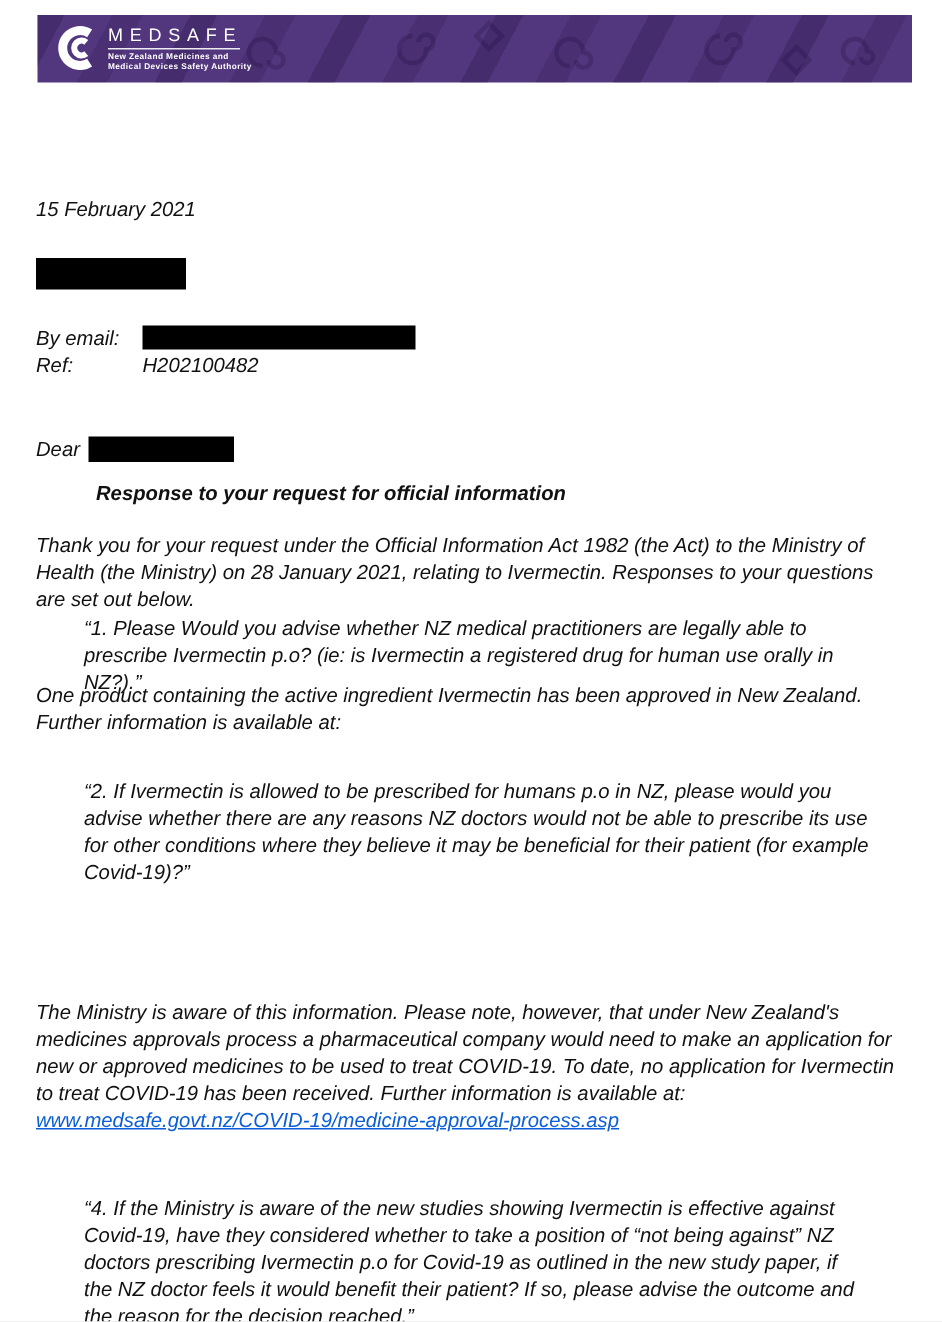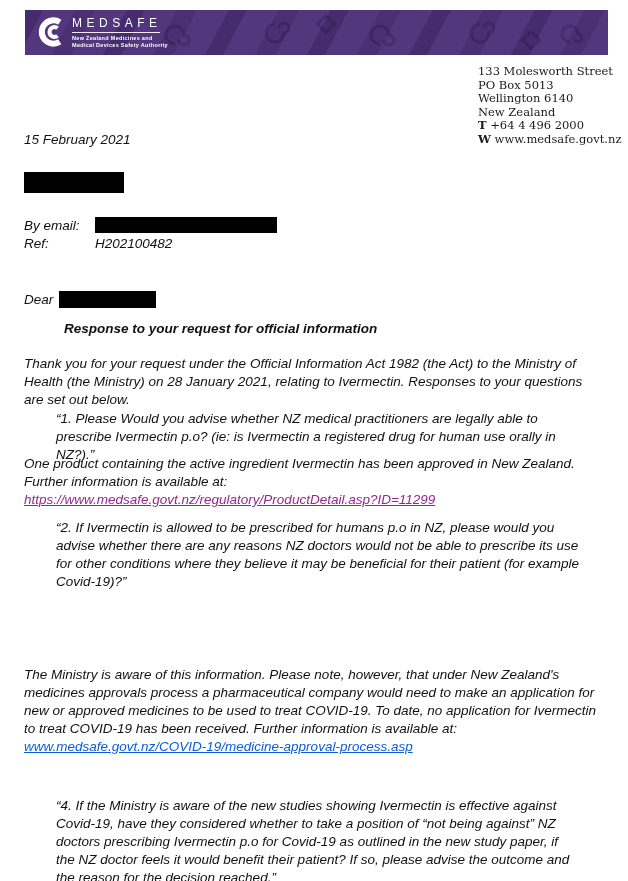--- a/index.html
+++ b/index.html
@@ -128,28 +128,20 @@
       </svg>
       <div class="logo-text">
         <div class="logo-brand">MEDSAFE</div>
         <div class="logo-rule"></div>
         <div class="logo-tagline">New Zealand Medicines and</div>
         <div class="logo-tagline">Medical Devices Safety Authority</div>
       </div>
     </div>
   </div>
 
-  <div class="contact">
-    <div>133 Molesworth Street</div>
-    <div>PO Box 5013</div>
-    <div>Wellington 6140</div>
-    <div>New Zealand</div>
-    <div><span class="lbl">T</span> <span>+64 4 496 2000</span></div>
-    <div><span class="lbl">W</span> <span>www.medsafe.govt.nz</span></div>
-  </div>
 
   <div class="abs body-text date">15 February 2021</div>
 
   <div class="abs redact redact-1"></div>
 
   <div class="abs body-text byemail-label">By email:</div>
   <div class="abs redact redact-2"></div>
 
   <div class="abs body-text ref-label">Ref:</div>
   <div class="abs body-text ref-value">H202100482</div>
@@ -157,21 +149,20 @@
   <div class="abs body-text dear-row"><span>Dear</span><span class="redact-3"></span></div>
 
   <div class="abs body-text subject">Response to your request for official information</div>
 
   <div class="abs body-text para para-1">Thank you for your request under the Official Information Act 1982 (the Act) to the Ministry of Health (the Ministry) on 28 January 2021, relating to Ivermectin. Responses to your questions are set out below.</div>
 
   <div class="abs body-text quote quote-1">“1. Please Would you advise whether NZ medical practitioners are legally able to prescribe Ivermectin p.o? (ie: is Ivermectin a registered drug for human use orally in NZ?).”</div>
 
   <div class="abs body-text para para-2">
     <span>One product containing the active ingredient Ivermectin has been approved in New Zealand. Further information is available at:</span><br>
-    <a class="doc-link link-visited" href="#">https://www.medsafe.govt.nz/regulatory/ProductDetail.asp?ID=11299</a>
   </div>
 
   <div class="abs body-text quote quote-2">“2. If Ivermectin is allowed to be prescribed for humans p.o in NZ, please would you advise whether there are any reasons NZ doctors would not be able to prescribe its use for other conditions where they believe it may be beneficial for their patient (for example Covid-19)?”</div>
 
 
 
   <div class="abs body-text para para-4">
     <span>The Ministry is aware of this information. Please note, however, that under New Zealand's medicines approvals process a pharmaceutical company would need to make an application for new or approved medicines to be used to treat COVID-19. To date, no application for Ivermectin to treat COVID-19 has been received. Further information is available at:</span><br>
     <a class="doc-link link-fresh" href="#">www.medsafe.govt.nz/COVID-19/medicine-approval-process.asp</a>
   </div>

